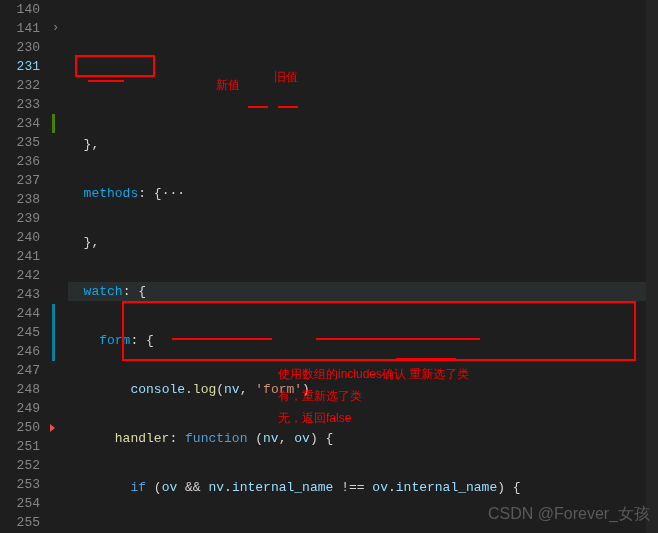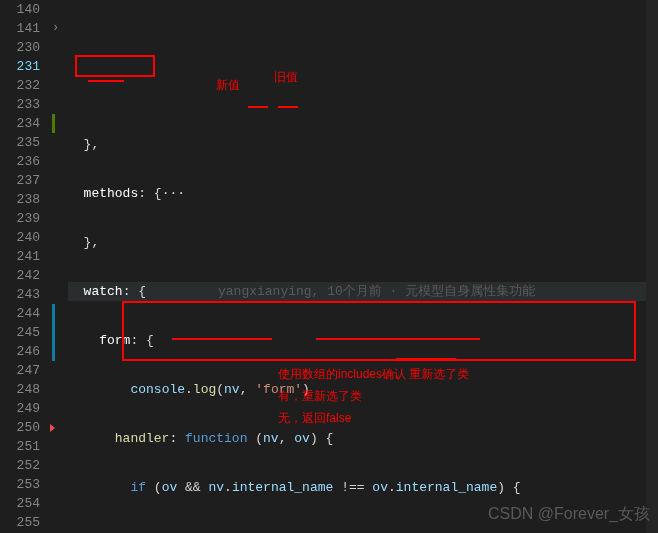--- a/index.html
+++ b/index.html
@@ -39,21 +39,21 @@
     height: 19px;
   }
   .code {
     flex: 1;
     position: relative;
     white-space: pre;
   }
   .line { height: 19px; line-height: 19px; position: relative; }
   .line.current { background: #2a2d2e; }
   .kw { color: #569cd6; }      
-  .prop { color: #ffffff; }    
+  .prop { color: #0ea5e9; }    
   .fn { color: #dcdcaa; }      
   .str { color: #ce9178; }     
   .pun { color: #d4d4d4; }     
   .cm { color: #6a9955; }      
   .var { color: #9cdcfe; }
   .op { color: #d4d4d4; }
   .blame {
     color: #5a5a5a;
     position: absolute;
     left: 150px;
@@ -160,21 +160,21 @@
     
     <div class="mod-bar mod-add" style="top:114px;left:-16px"></div>
     <div class="mod-bar mod-chg" style="top:304px;left:-16px"></div>
     <div class="mod-bar mod-chg" style="top:323px;left:-16px"></div>
     <div class="mod-bar mod-chg" style="top:342px;left:-16px"></div>
     <div class="mod-del" style="top:424px;left:-18px"></div>
 
     <div class="line">  <span class="pun">},</span></div>
     <div class="line">  <span class="prop">methods</span><span class="pun">: {</span><span class="pun">···</span></div>
     <div class="line">  <span class="pun">},</span></div>
-    <div class="line current">  <span class="prop">watch</span><span class="pun">: {</span><span class="blame">yangxianying, 10个月前 · 元模型自身属性集功能</span></div>
+    <div class="line current">  <span class="prop">watch</span><span class="pun">: {</span></div>
     <div class="line">    <span class="prop">form</span><span class="pun">: {</span></div>
     <div class="line">        <span class="var">console</span><span class="pun">.</span><span class="fn">log</span><span class="pun">(</span><span class="var">nv</span><span class="pun">, </span><span class="str">'form'</span><span class="pun">)</span></div>
     <div class="line">      <span class="fn">handler</span><span class="pun">: </span><span class="kw">function</span><span class="pun"> (</span><span class="var">nv</span><span class="pun">, </span><span class="var">ov</span><span class="pun">) {</span></div>
     <div class="line">        <span class="kw">if</span><span class="pun"> (</span><span class="var">ov</span> <span class="op">&amp;&amp;</span> <span class="var">nv</span><span class="pun">.</span><span class="var">internal_name</span> <span class="op">!==</span> <span class="var">ov</span><span class="pun">.</span><span class="var">internal_name</span><span class="pun">) {</span></div>
     
     
     
     
     
     

